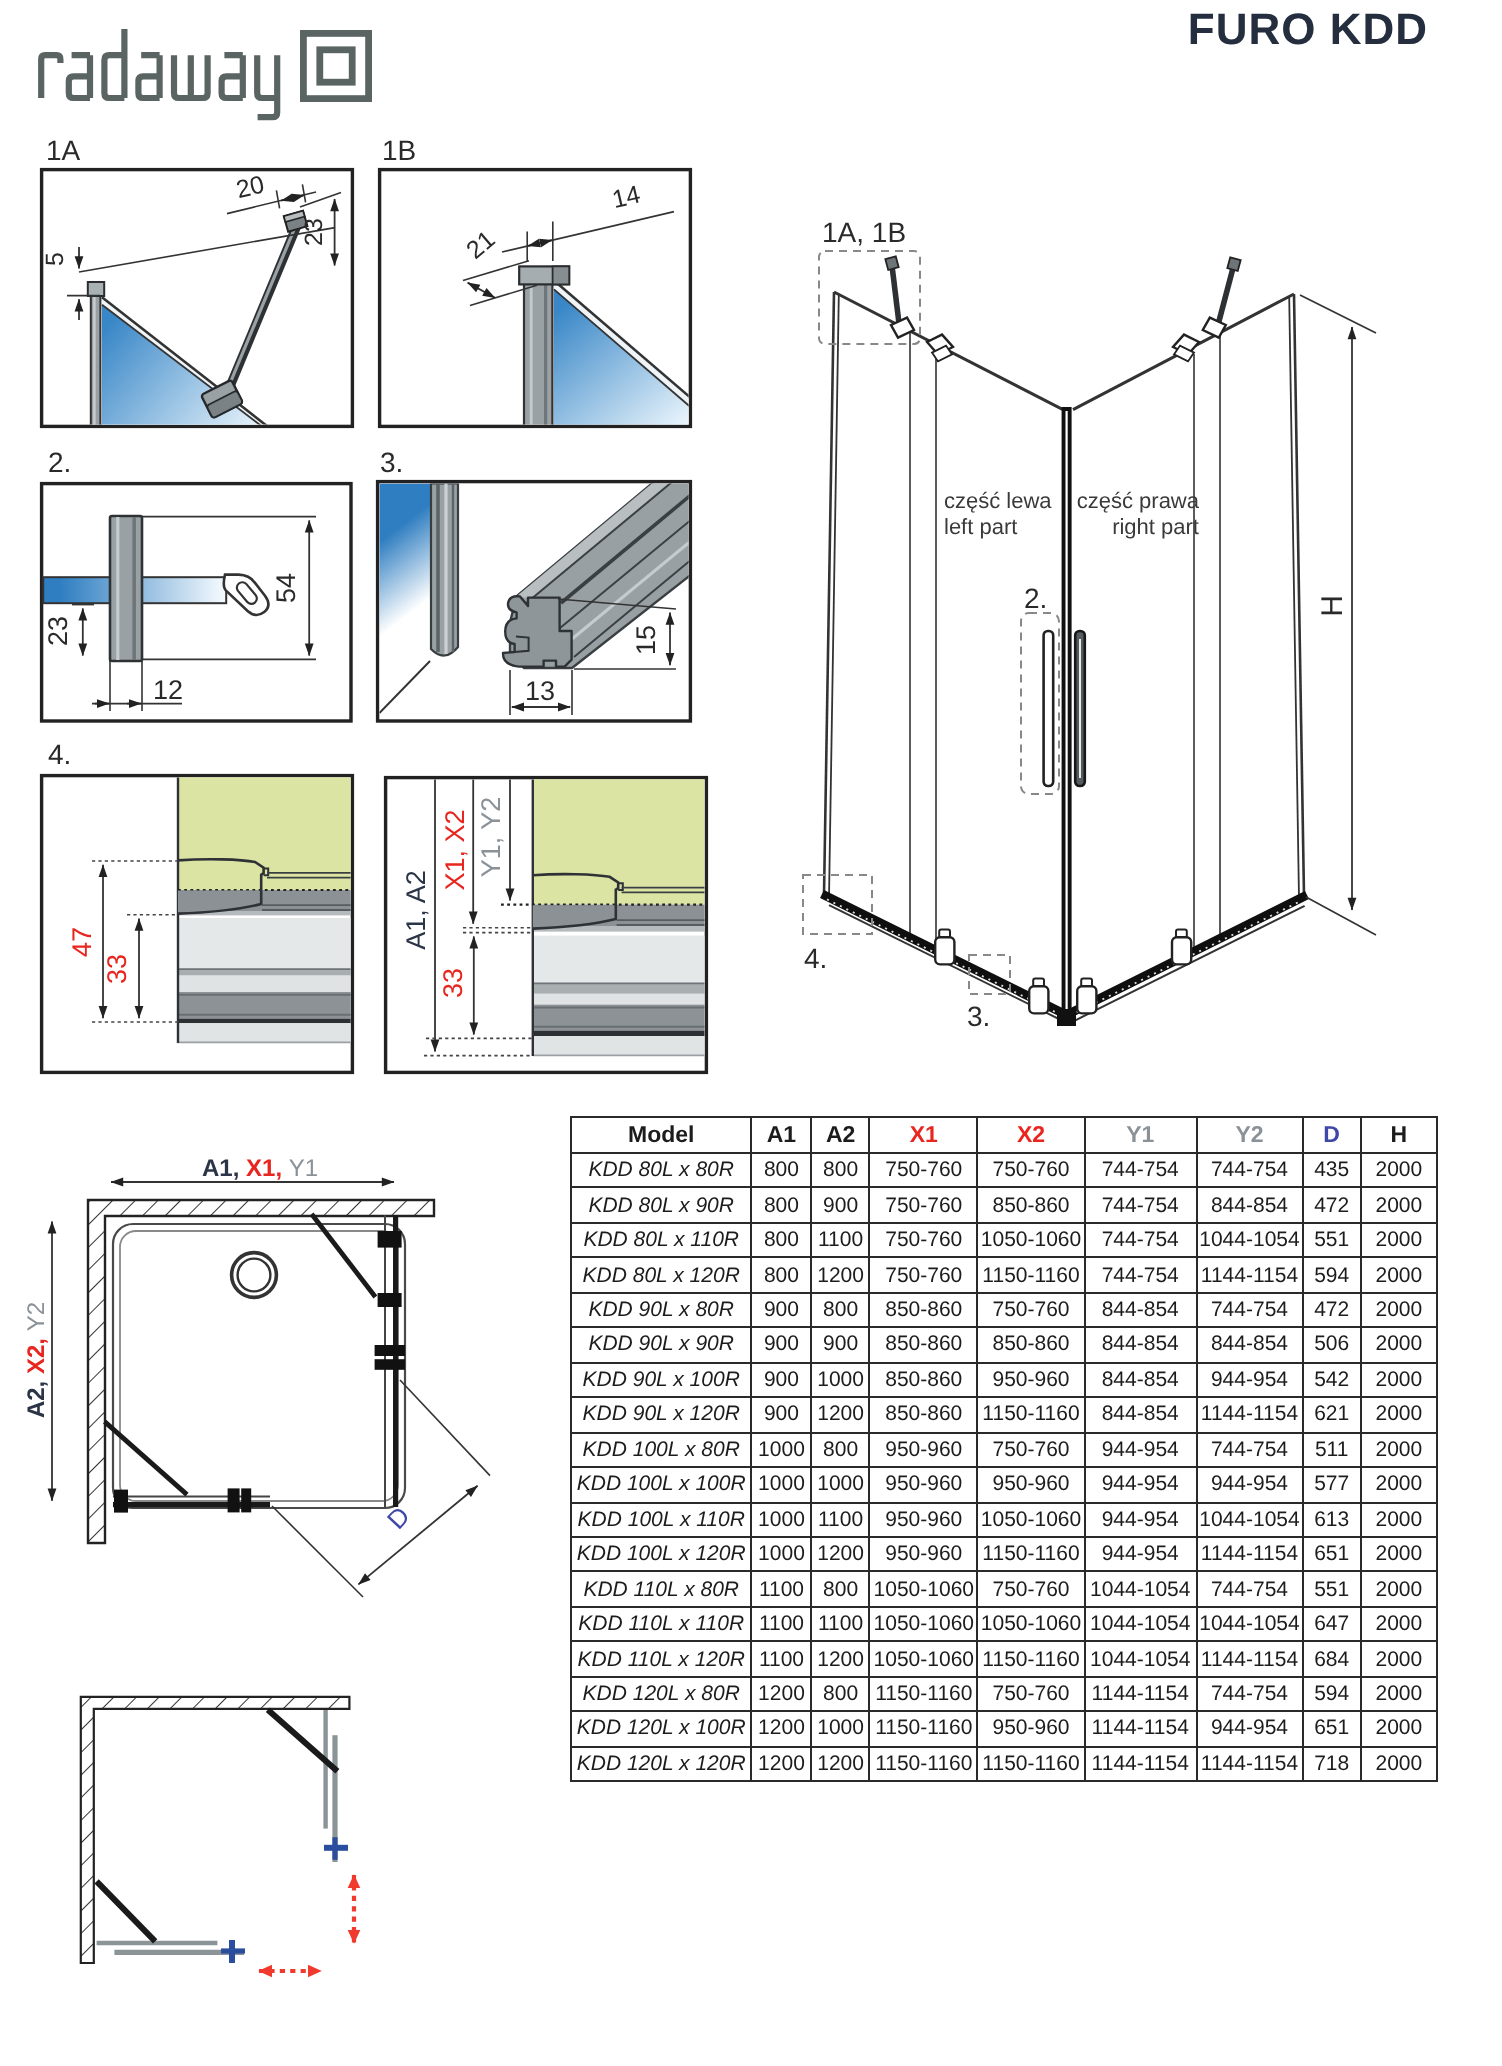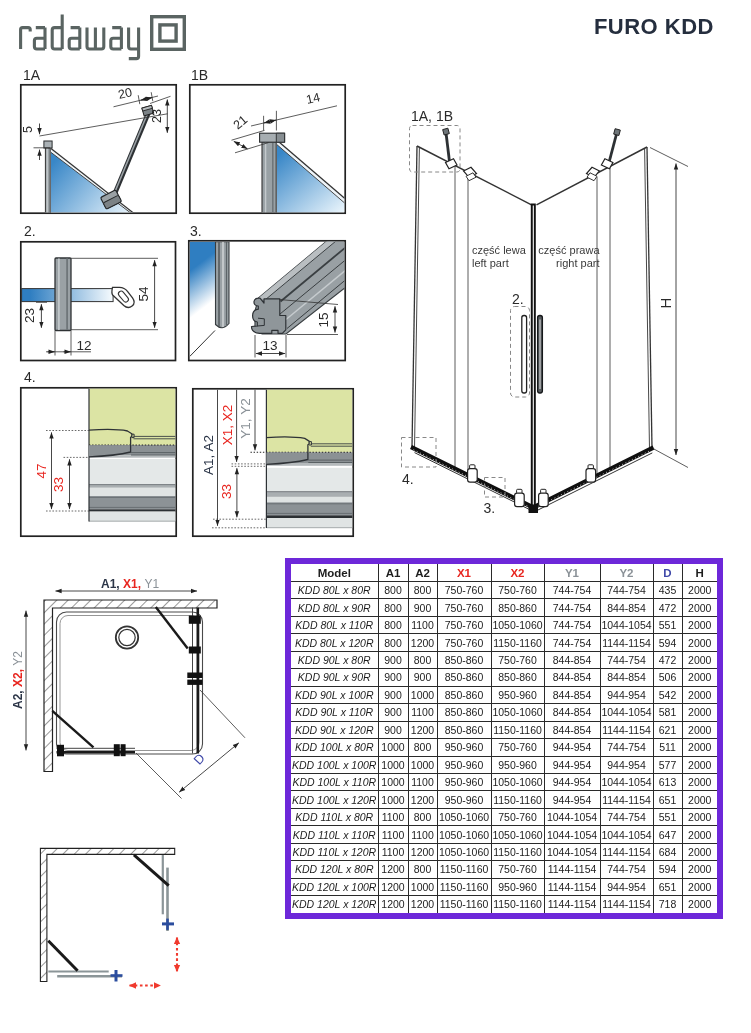--- a/index.html
+++ b/index.html
@@ -1,20 +1,20 @@
 <!DOCTYPE html>
 <html><head><meta charset="utf-8">
 <style>
 html,body{margin:0;padding:0}
 body{width:751px;height:1033px;position:relative;background:#fff;font-family:"Liberation Sans",sans-serif;overflow:hidden}
-#title{position:absolute;left:0;top:14px;width:714px;text-align:right;font-size:22px;font-weight:bold;color:#252e3e;letter-spacing:0.5px}
+#title{position:absolute;left:0;top:2px;width:714px;text-align:right;font-size:22px;font-weight:bold;color:#252e3e;letter-spacing:0.5px}
 #spec{position:absolute;left:285px;top:558px;width:434px;border-collapse:collapse;table-layout:fixed;font-family:"Liberation Sans",sans-serif}
 #spec td,#spec th{border:1px solid #2a2a2a;text-align:center;vertical-align:middle;padding:0;font-size:10.5px;color:#1c1c1c;height:16.46px;overflow:hidden;white-space:nowrap}
 #spec th{font-size:11.5px;font-weight:bold;height:17px}
-#spec{border:6px solid #6d28d9}
+#spec{border:1px solid #6d28d9}
 #spec td.m{font-weight:normal;font-style:italic;font-size:10.5px}
 #spec th.rd{color:#e8251f}#spec th.gy{color:#8a9197}#spec th.bl{color:#3f48a8}
 </style></head>
 <body>
 
 <div id="title">FURO KDD</div>
 <svg id="art" width="751" height="1033" viewBox="0 0 751 1033" style="position:absolute;left:0;top:0">
 <defs>
 <linearGradient id="gA" gradientUnits="userSpaceOnUse" x1="60" y1="155" x2="130" y2="215">
         <stop offset="0" stop-color="#3987c7"></stop>
@@ -555,31 +555,20 @@
         <td>900</td>
         <td>1000</td>
         <td>850-860</td>
         <td>950-960</td>
         <td>844-854</td>
         <td>944-954</td>
         <td>542</td>
         <td>2000</td>
       </tr>
 <tr>
-        <td class="m">KDD 90L x 110R</td>
-        <td>900</td>
-        <td>1100</td>
-        <td>850-860</td>
-        <td>1050-1060</td>
-        <td>844-854</td>
-        <td>1044-1054</td>
-        <td>581</td>
-        <td>2000</td>
-      </tr>
-<tr>
         <td class="m">KDD 90L x 120R</td>
         <td>900</td>
         <td>1200</td>
         <td>850-860</td>
         <td>1150-1160</td>
         <td>844-854</td>
         <td>1144-1154</td>
         <td>621</td>
         <td>2000</td>
       </tr>

